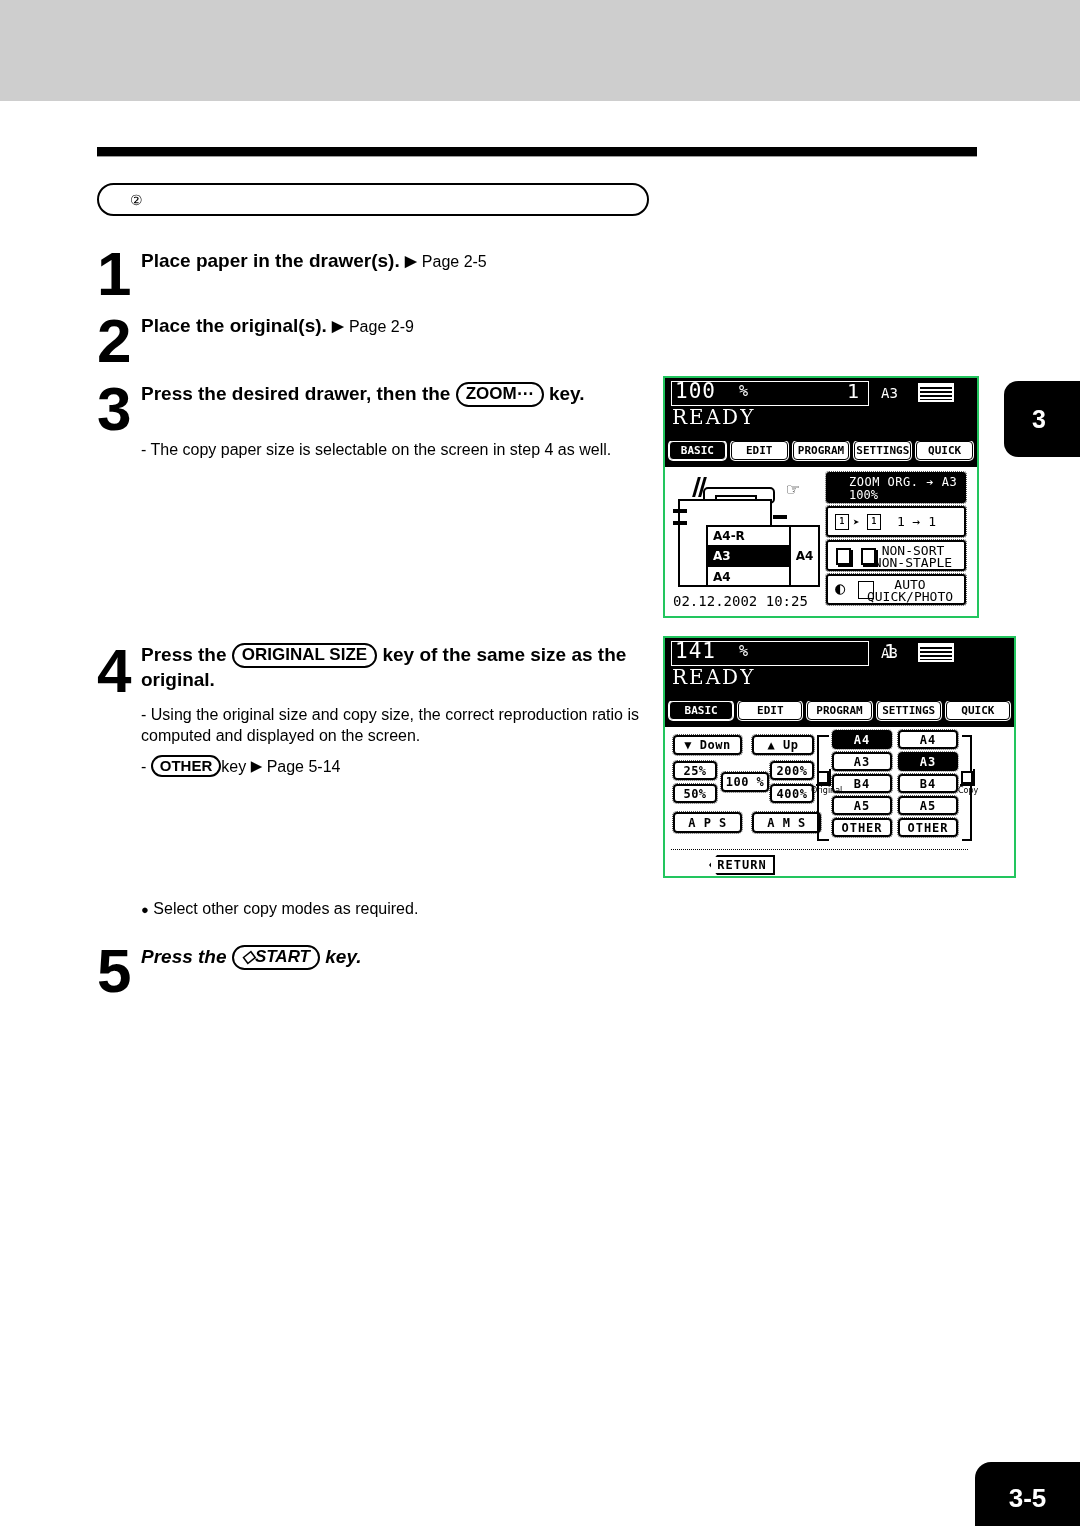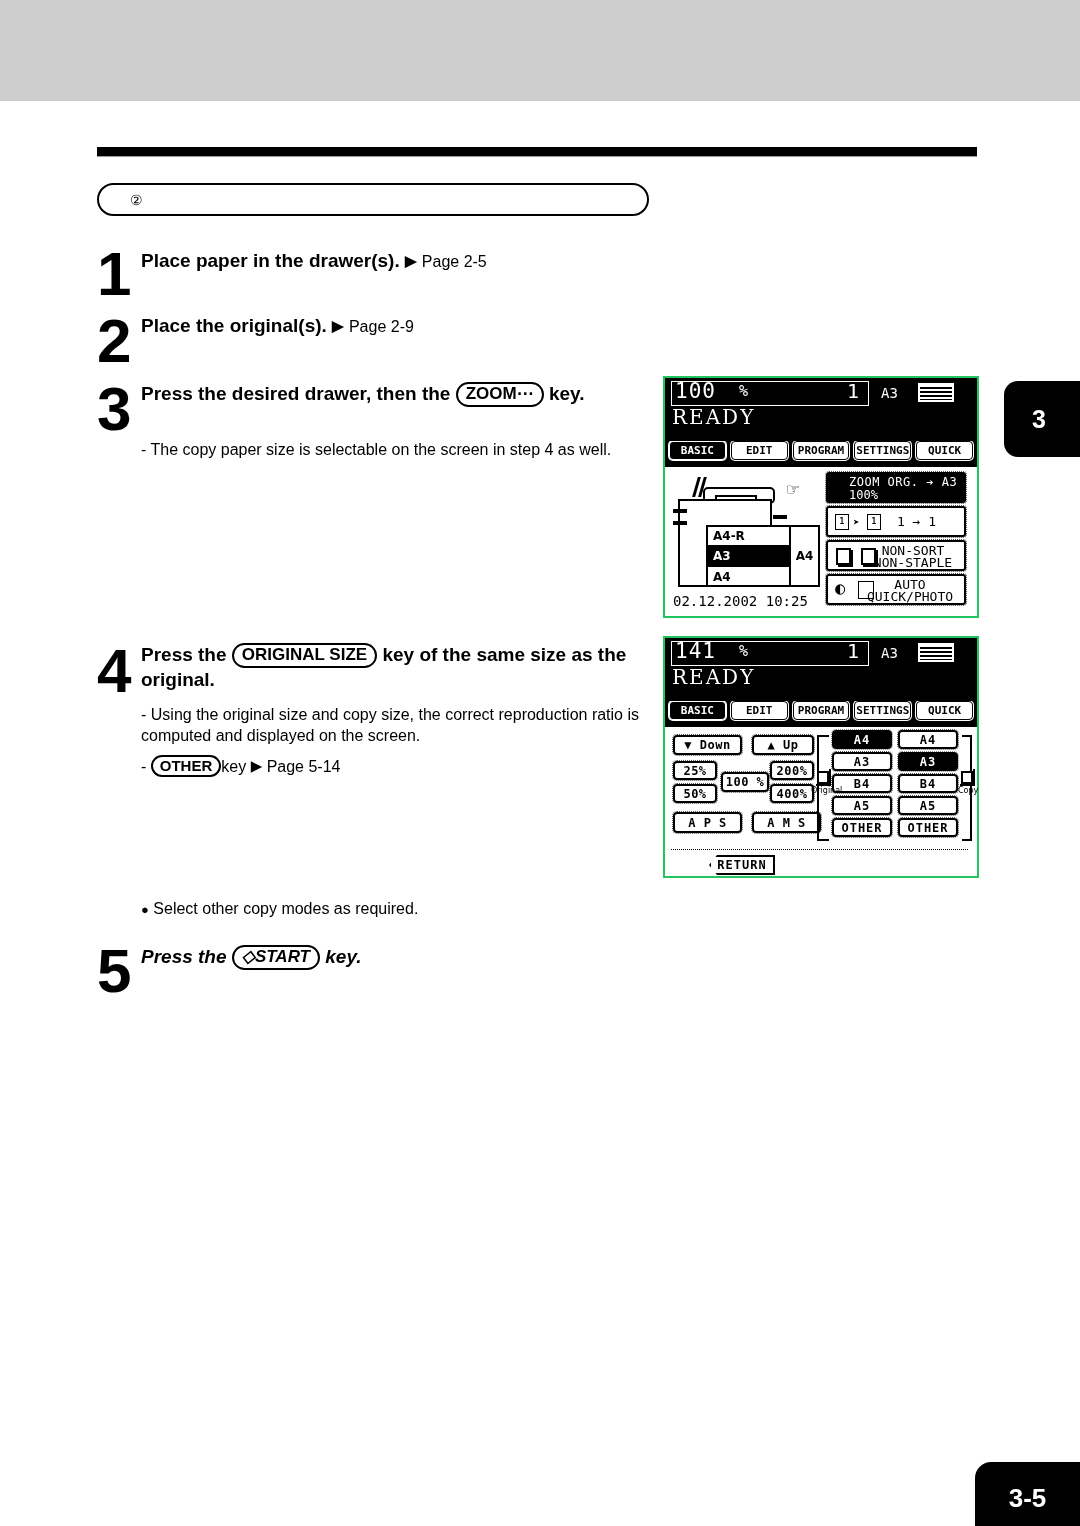--- a/index.html
+++ b/index.html
@@ -581,21 +581,21 @@
 
     <div class="rb rb-mode">
       <span style="position:absolute;left:7px;top:4px;font-size:17px;line-height:1;">◐</span>
       <span class="ico-doc" style="left:30px; top:5px; width:16px; height:18px;"></span>
       <span class="rb-label" style="top:2px; width:88px;">AUTO</span>
       <span class="rb-label" style="top:14px; width:88px;">QUICK/PHOTO</span>
     </div>
   </div>
 </div>
 
-<div class="lcd" id="lcd2" style="left:663px; top:636px; width:316px; height:242px;">
+<div class="lcd" id="lcd2" style="left:663px; top:636px; width:353px; height:242px;">
   <div class="lcd-head">
     <div class="lcd-ratio-box"></div>
     <div class="lcd-ratio">141</div>
     <div class="lcd-pct">%</div>
     <div class="lcd-count" style="right:118px;">1</div>
     <div class="lcd-psize">A3</div>
     <div class="lcd-stack"></div>
     <div class="lcd-ready">READY</div>
   </div>
 

